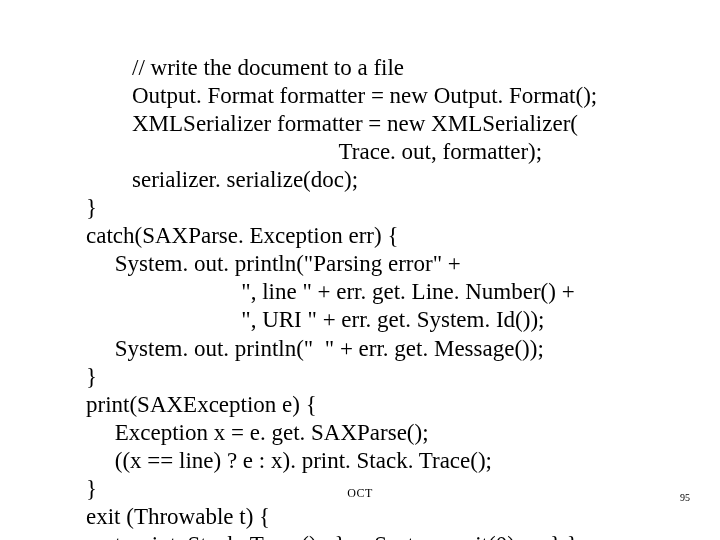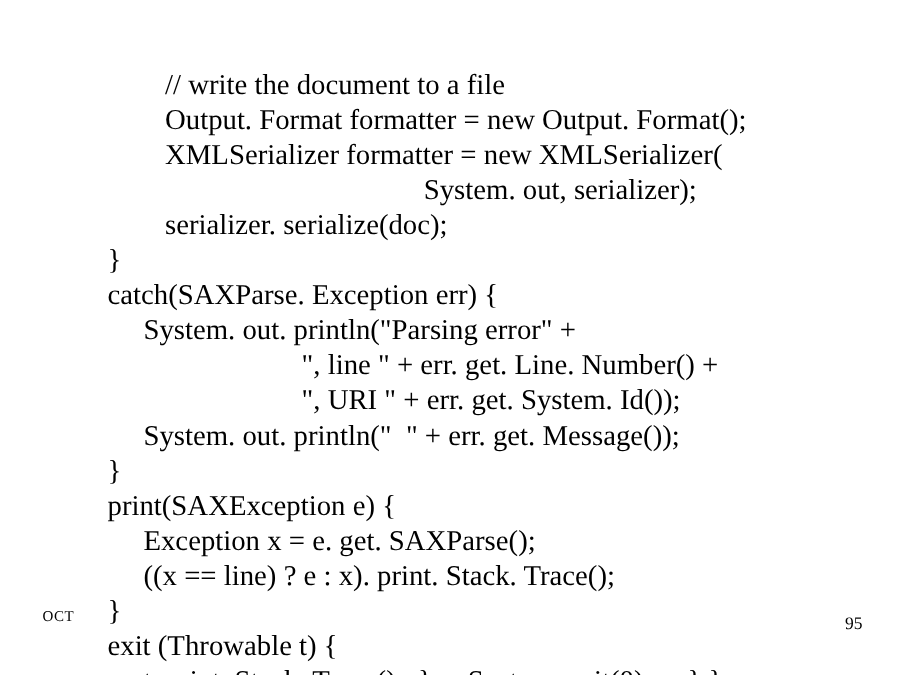--- a/index.html
+++ b/index.html
@@ -14,44 +14,43 @@
     font-size: 23px;
     line-height: 1.22;
     color: #000000;
     white-space: pre;
   }
   .footer-center {
     position: absolute;
     left: 0;
     width: 720px;
     top: 486px;
-    text-align: left;
+    text-align: center;
     font-size: 12px;
     color: #000000;
-    padding-left: 34px;
   }
   .footer-oct { letter-spacing: 0.5px; }
   .page-number {
     position: absolute;
     right: 30px;
     top: 492px;
-    font-size: 14px;
+    font-size: 10px;
     color: #000000;
   }
 </style>
 </head>
 <body>
 
 <div class="page">
 
   <div class="content">
 <span>        // write the document to a file</span>
 <span>        Output. Format formatter = new Output. Format();</span>
 <span>        XMLSerializer formatter = new XMLSerializer(</span>
-<span>                                            System. out, serializer);</span>
+<span>                                            Trace. out, formatter);</span>
 <span>        serializer. serialize(doc);</span>
 <span>}</span>
 <span>catch(SAXParse. Exception err) {</span>
 <span>     System. out. println("Parsing error" +</span>
 <span>                           ", line " + err. get. Line. Number() +</span>
 <span>                           ", URI " + err. get. System. Id());</span>
 <span>     System. out. println("  " + err. get. Message());</span>
 <span>}</span>
 <span>print(SAXException e) {</span>
 <span>     Exception x = e. get. SAXParse();</span>

